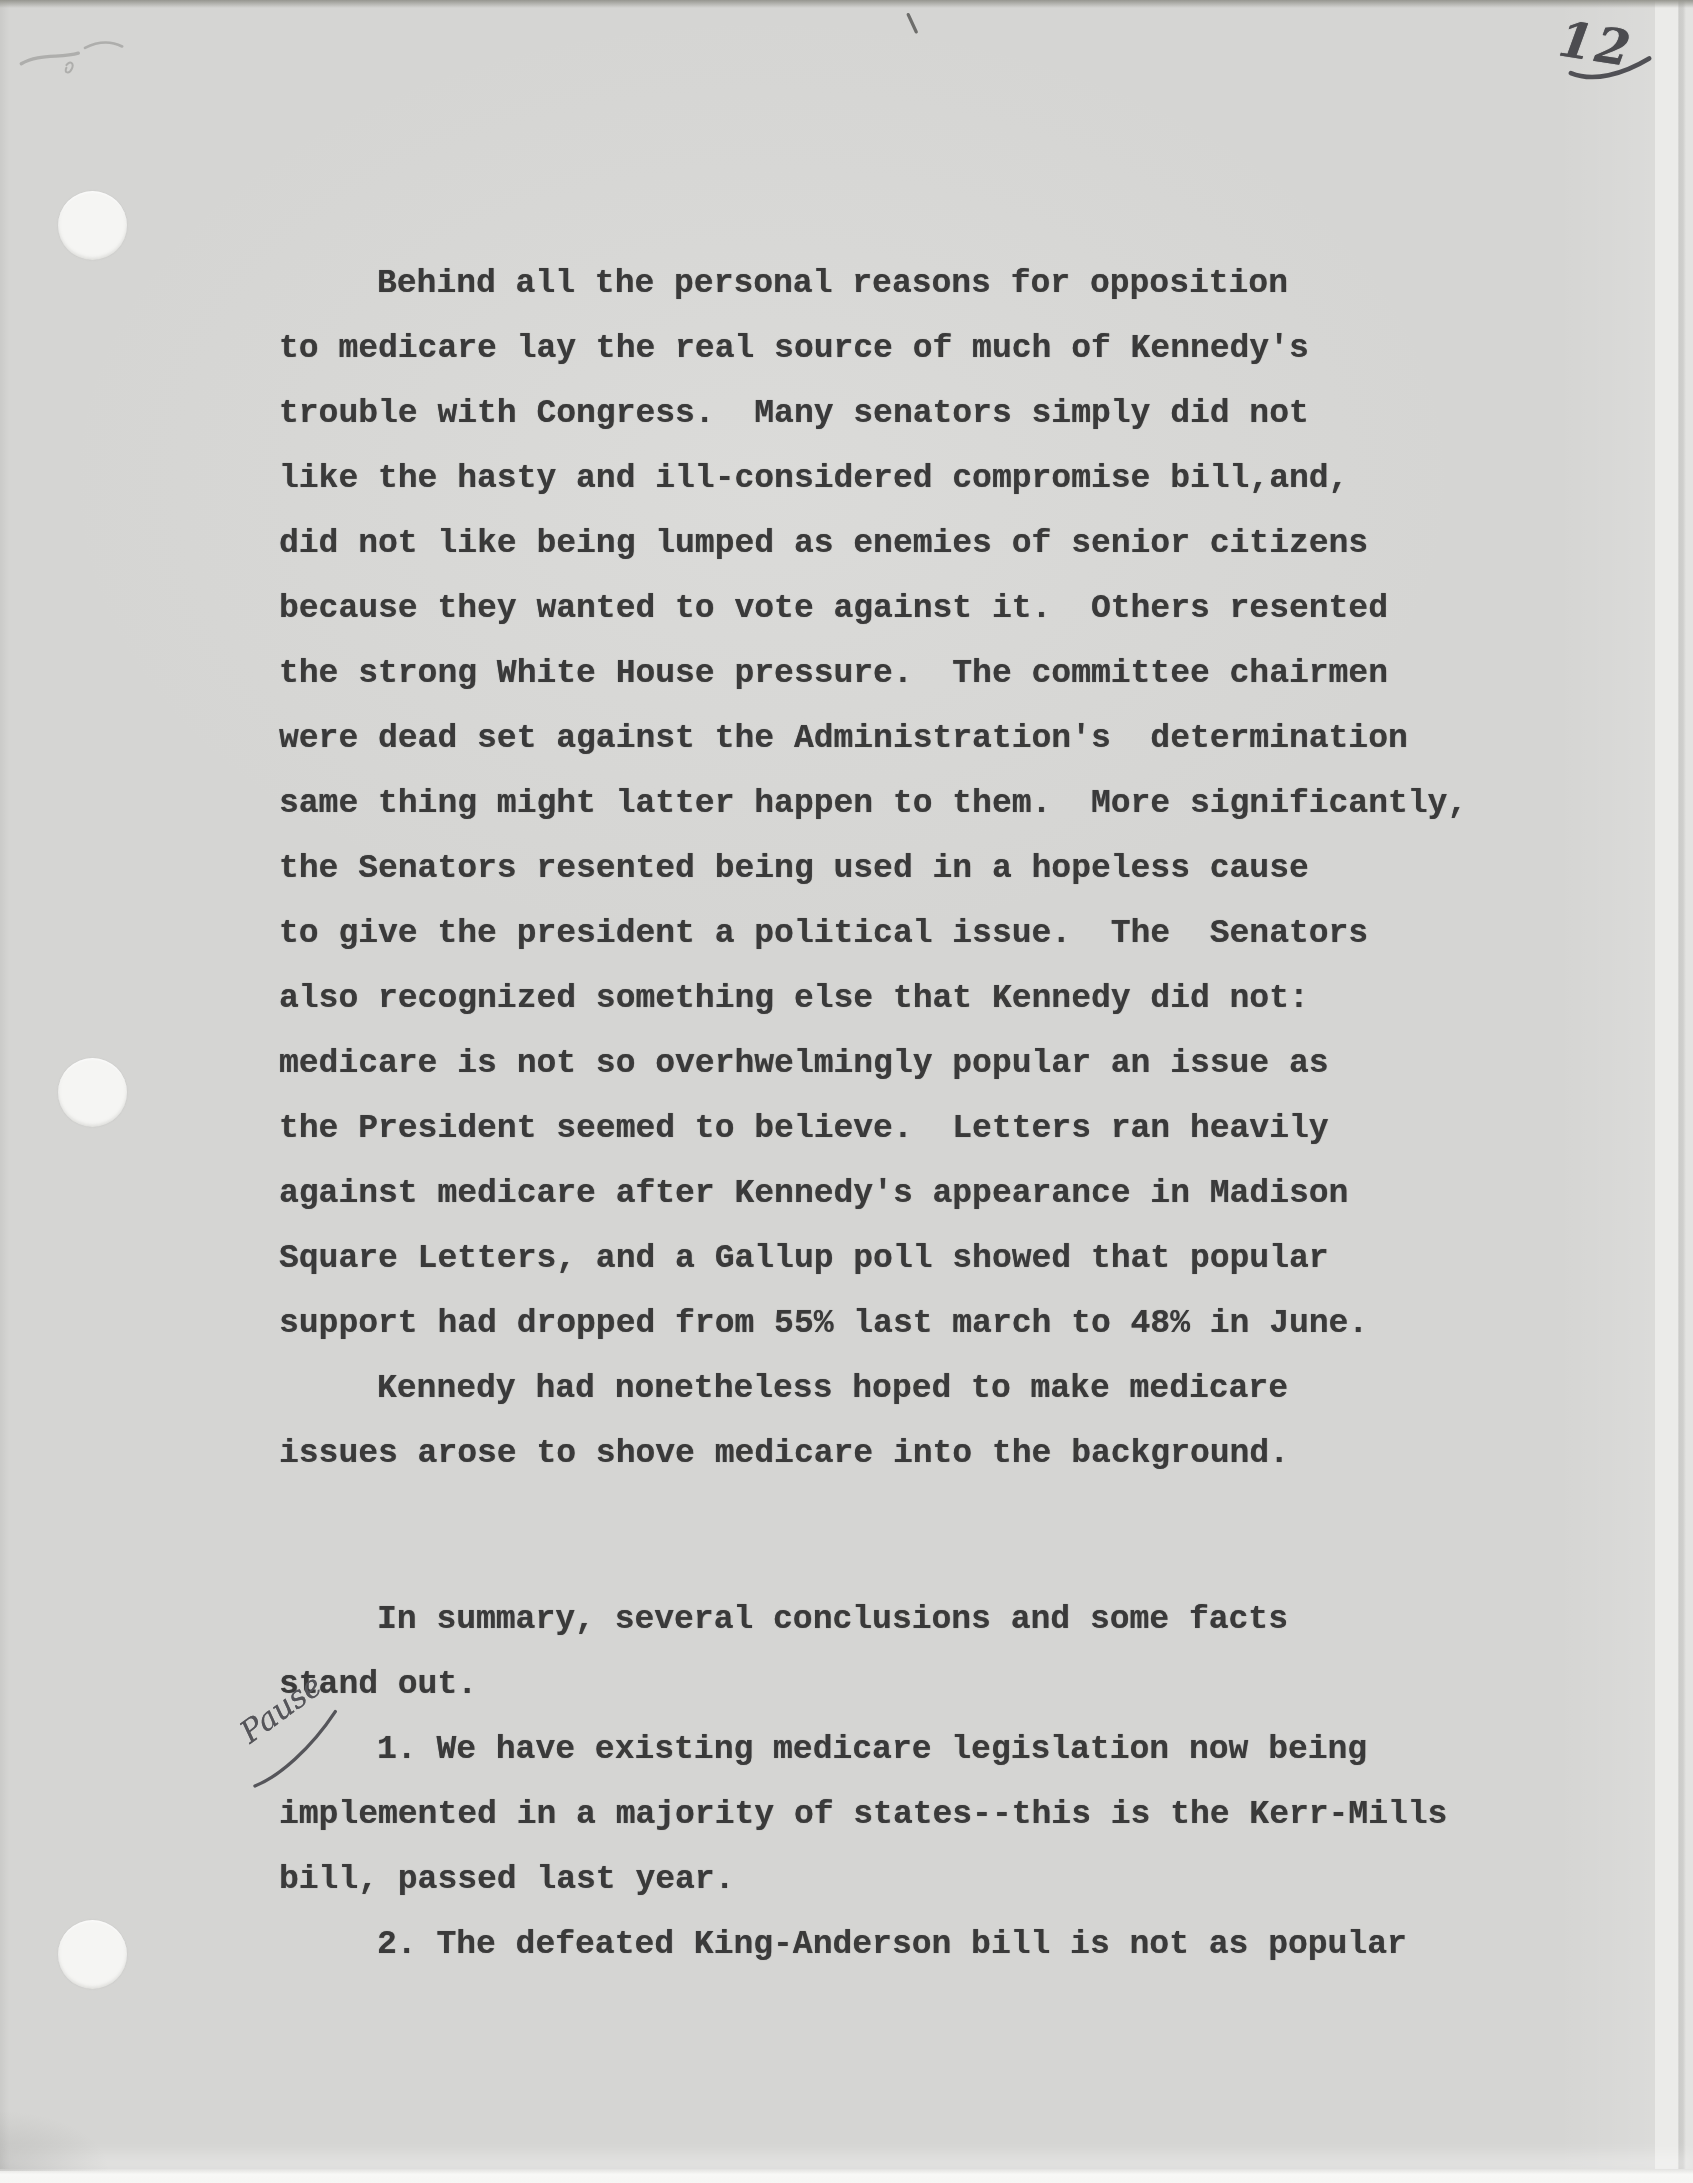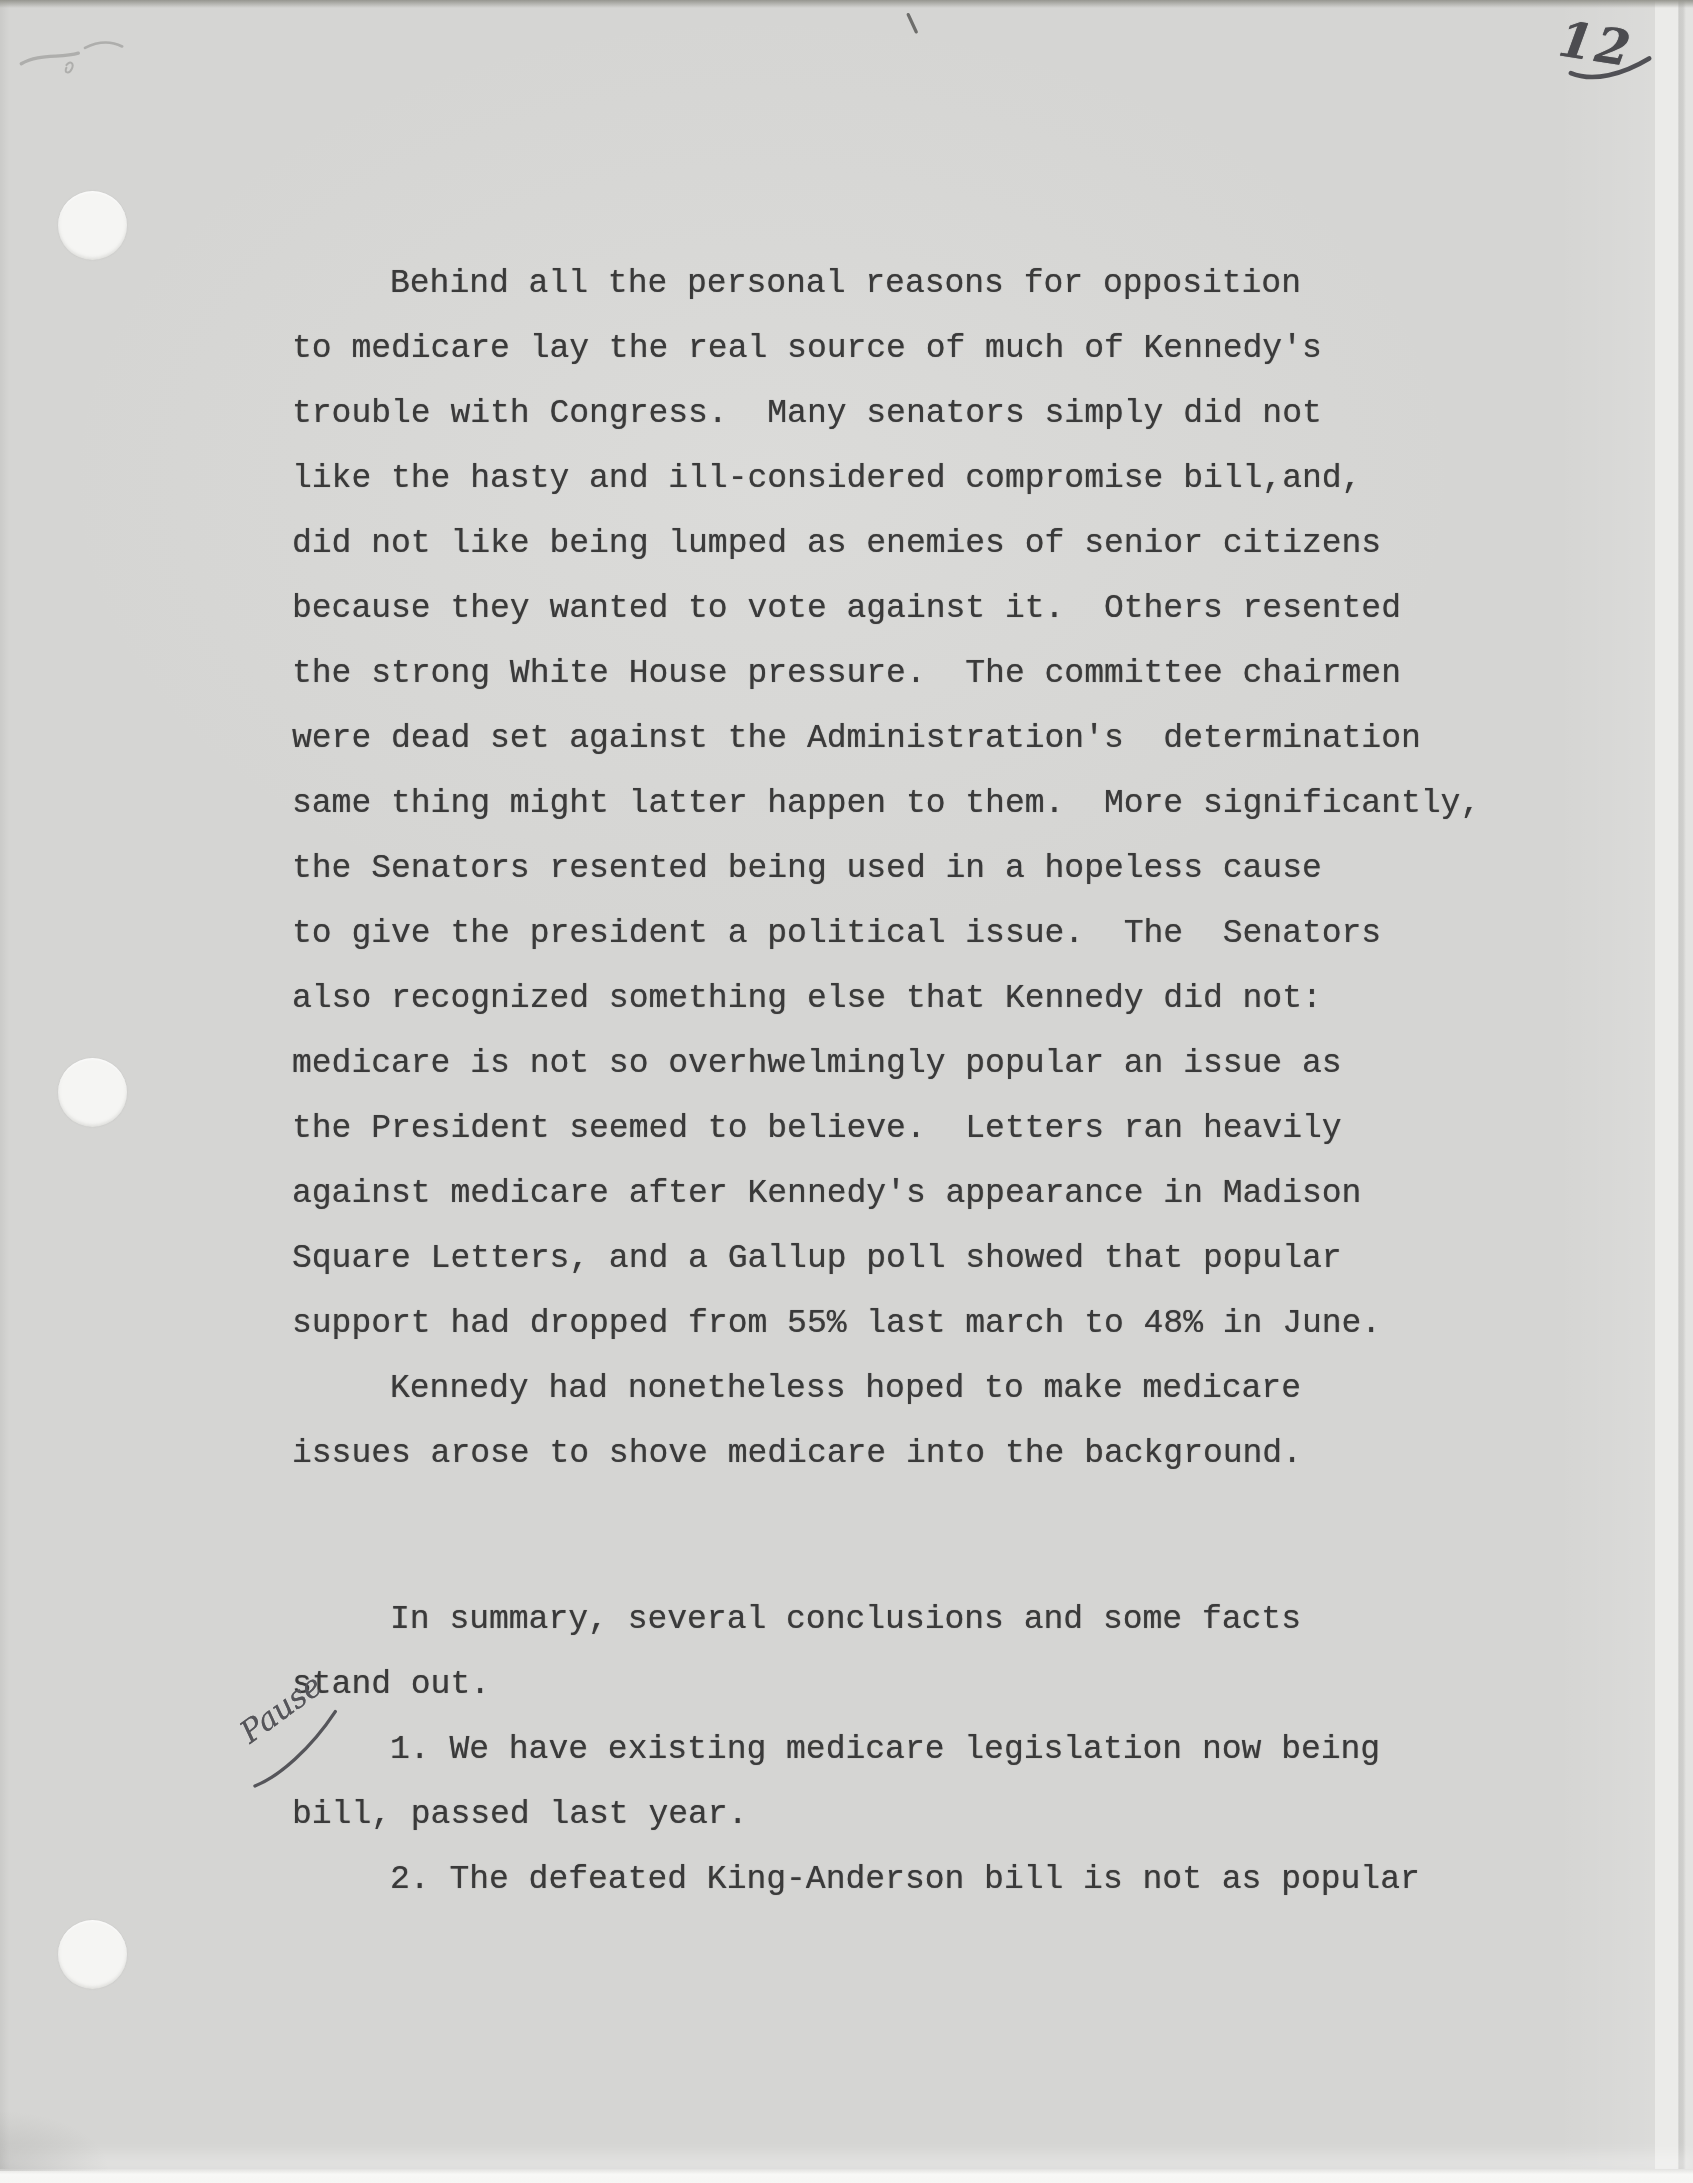--- a/index.html
+++ b/index.html
@@ -39,23 +39,24 @@
   }
   .hole{
     position:absolute;width:69px;height:69px;border-radius:50%;
     background:#f5f5f3;
     box-shadow:inset 0 -2px 3.3px rgba(120,120,118,.18), inset 0 1.3px 2px rgba(255,255,255,.8), 0 0 1.3px rgba(150,150,148,.35);
   }
   .hole1{left:58px;top:191px;}
   .hole2{left:58px;top:1058px;}
   .hole3{left:58px;top:1920px;}
   .typewritten{
-    position:absolute;left:292px;top:251px;width:1301px;
+    position:absolute;left:279px;top:251px;width:1301px;
     font-size:33px;line-height:65px;color:#3a3a3a;
     text-shadow:0 0 0.9px rgba(58,58,58,.6), 0.4px 0.4px 0 rgba(58,58,58,.22);
+    font-weight:bold;
   }
   .line{white-space:pre;height:65px;}
   .line.indent{padding-left:98px;}
   .gap{height:101px;}
   .hw{
     position:absolute;color:#4c4c50;
     font-family:"DejaVu Serif","Liberation Serif",serif;
     font-style:italic;font-weight:bold;
   }
   .page-num{
@@ -96,20 +97,21 @@
   <div class="line">the President seemed to believe.  Letters ran heavily</div>
   <div class="line">against medicare after Kennedy's appearance in Madison</div>
   <div class="line">Square Letters, and a Gallup poll showed that popular</div>
   <div class="line">support had dropped from 55% last march to 48% in June.</div>
   <div class="line indent">Kennedy had nonetheless hoped to make medicare</div>
   <div class="line">issues arose to shove medicare into the background.</div>
   <div class="gap"></div>
   <div class="line indent">In summary, several conclusions and some facts</div>
   <div class="line">stand out.</div>
   <div class="line indent">1. We have existing medicare legislation now being</div>
+  <div class="line">implemented in a majority of states--this is the Kerr-Mills</div>
   <div class="line">bill, passed last year.</div>
   <div class="line indent">2. The defeated King-Anderson bill is not as popular</div>
 </div>
 
 <div class="hw page-num">12</div>
 <div class="hw pause-note">Pause</div>
 
 <svg class="overlay" width="1693" height="2183" viewBox="0 0 2550 3288">
 
   <g>

